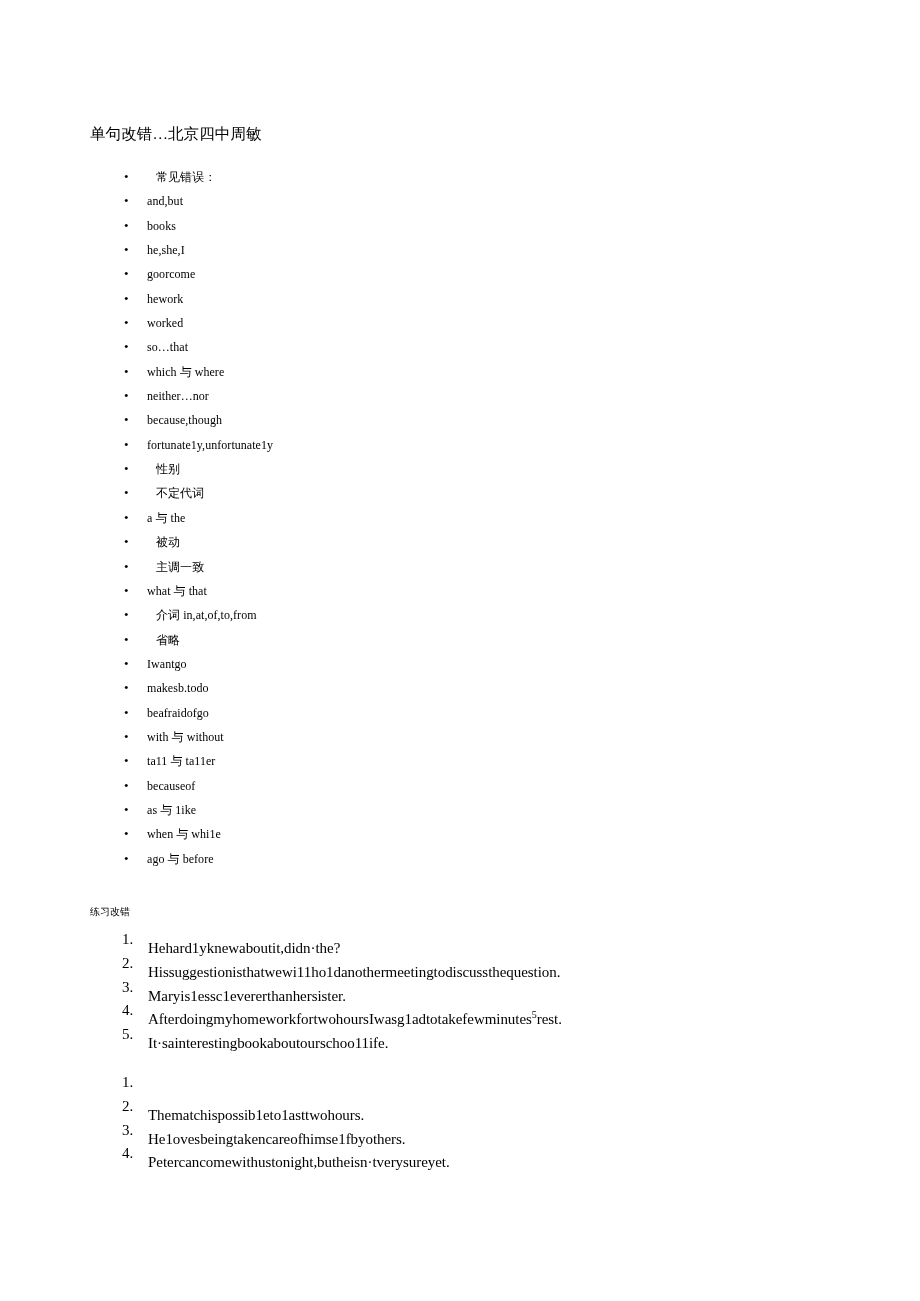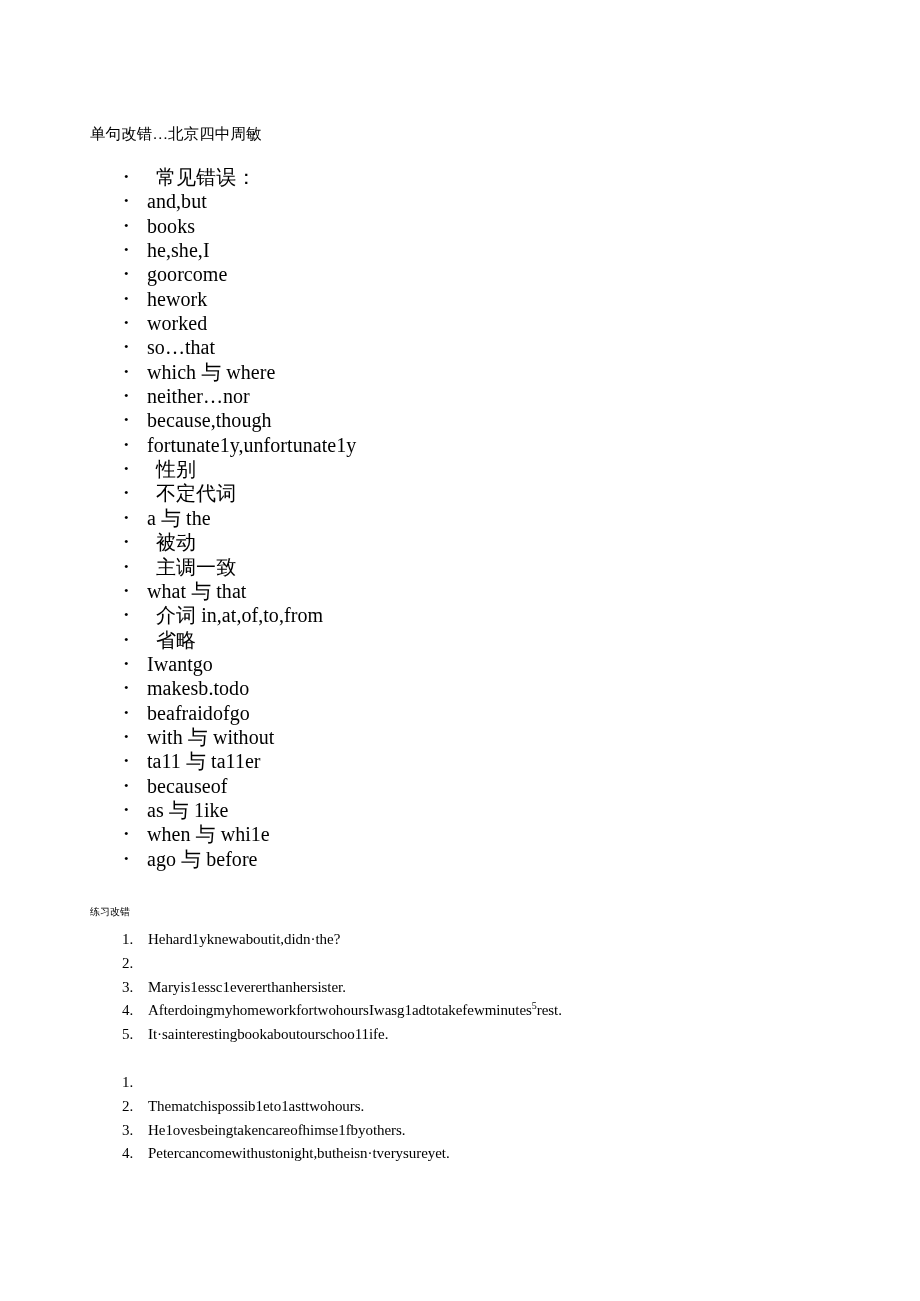--- a/index.html
+++ b/index.html
@@ -53,21 +53,21 @@
     top: 0;
     font-size: 13px;
     line-height: 24.35px;
     width: 10px;
     text-align: left;
   }
   .bullet-text {
     position: absolute;
     left: 147px;
     top: 0;
-    font-size: 20px;
+    font-size: 12px;
     line-height: 24.35px;
     letter-spacing: 0.05px;
   }
   .bullet-text.cjk-indent {
     left: 156px;
   }
 
   
   .section-heading {
     position: absolute;
@@ -98,21 +98,21 @@
     left: 122px;
     top: 0;
     font-size: 15px;
     line-height: 23.8px;
     width: 22px;
     text-align: left;
   }
   .num-text {
     position: absolute;
     left: 148px;
-    top: 0;
+    top: 9px;
     font-size: 15px;
     line-height: 23.8px;
     letter-spacing: -0.05px;
   }
   .num-text sup {
     font-size: 10px;
     vertical-align: super;
     line-height: 0;
   }
 </style>
@@ -244,20 +244,21 @@
 
   <div class="section-heading">练习改错</div>
 
   <div class="num-list list-a">
       <div class="num-row">
         <span class="num-mark">1.</span>
         <span class="num-text">Hehard1yknewaboutit,didn·the?</span>
       </div>
       <div class="num-row">
         <span class="num-mark">2.</span>
+        <span class="num-text">Hissuggestionisthatwewi11ho1danothermeetingtodiscussthequestion.</span>
       </div>
       <div class="num-row">
         <span class="num-mark">3.</span>
         <span class="num-text">Maryis1essc1evererthanhersister.</span>
       </div>
       <div class="num-row">
         <span class="num-mark">4.</span>
         <span class="num-text"><span>AfterdoingmyhomeworkfortwohoursIwasg1adtotakefewminutes</span><sup>5</sup><span>rest.</span></span>
       </div>
       <div class="num-row">

